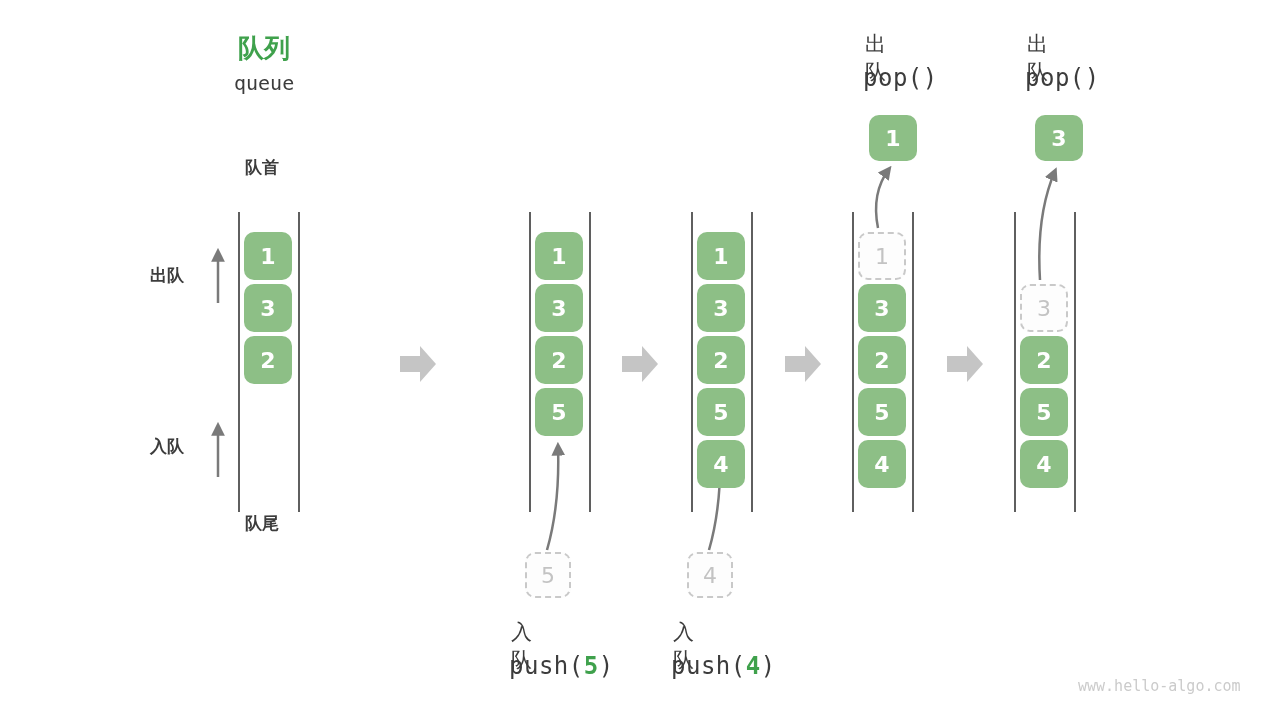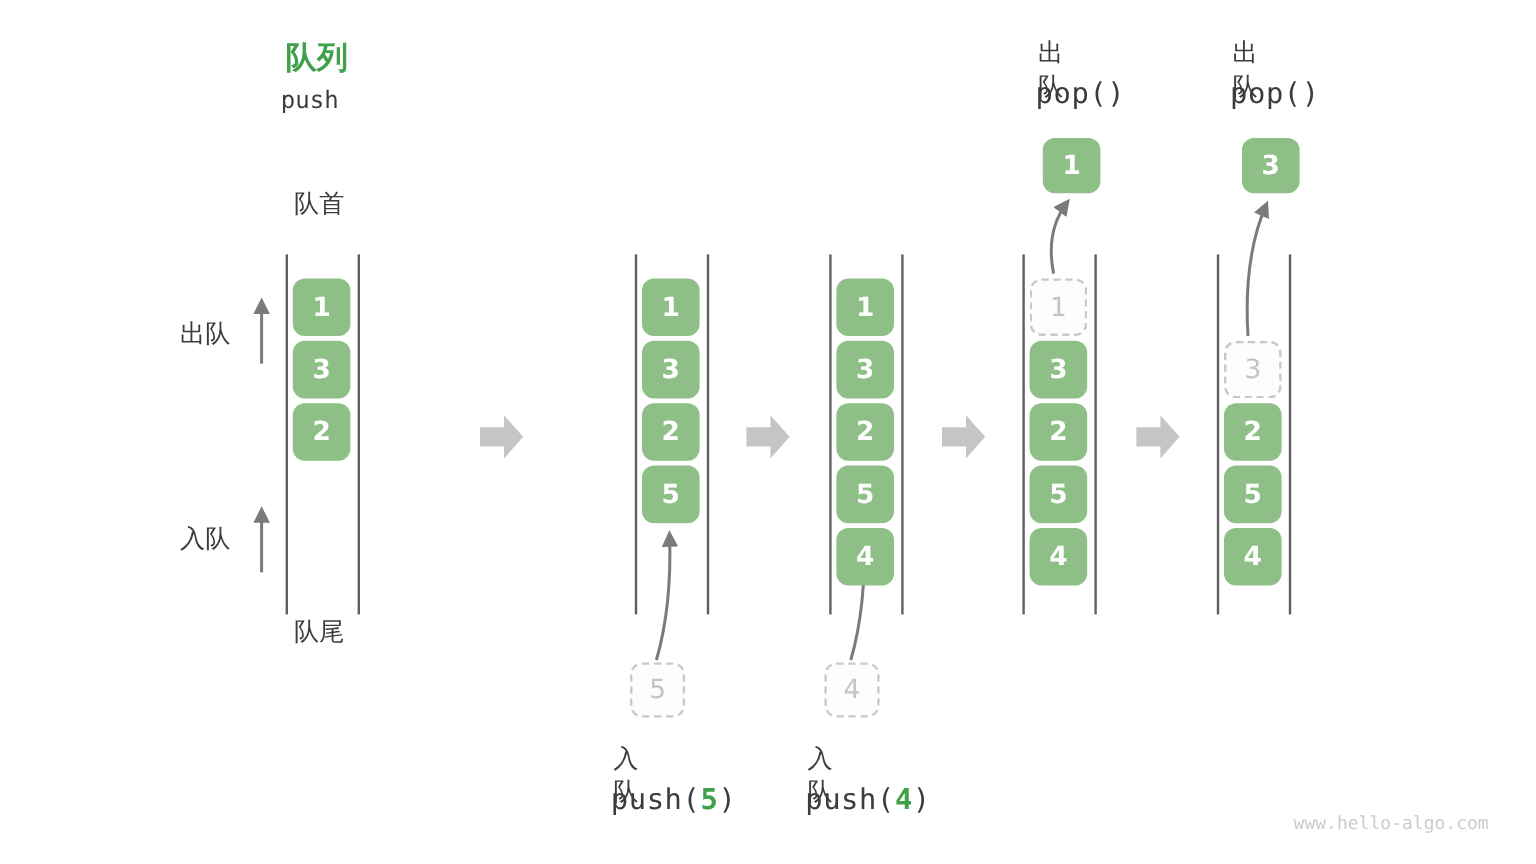--- a/index.html
+++ b/index.html
@@ -4,21 +4,21 @@
 <style>
   * { margin:0; padding:0; box-sizing:border-box; }
   html,body { background:#fff; }
   .canvas {
     position:relative; width:1280px; height:720px; background:#fff;
     font-family:"Liberation Sans","DejaVu Sans",sans-serif; overflow:hidden;
   }
   .abs { position:absolute; }
   .title-zh { font-size:26px; font-weight:bold; color:var(--accent-green); }
   .title-en { font-size:20px; font-family:"DejaVu Sans Mono",monospace; color:var(--text-dark); }
-  .side-label { font-size:21px; font-weight:normal; color:var(--text-dark); }
+  .side-label { font-size:17px; font-weight:bold; color:var(--text-dark); }
   .op-action { font-size:21px; color:var(--text-dark); }
   .op-code { font-size:24px; font-family:"DejaVu Sans Mono",monospace; color:var(--text-dark); letter-spacing:0.5px; }
   .op-code .param { color:var(--accent-green); font-weight:bold; }
   .vline { position:absolute; width:1.5px; background:var(--line-color); }
   .cell {
     position:absolute; width:48px; height:48px; border-radius:10px;
     background:var(--box-green); color:#fff;
     display:flex; align-items:center; justify-content:center;
     font-size:22px; font-weight:bold; font-family:"DejaVu Sans",sans-serif;
   }
@@ -28,21 +28,21 @@
   }
   .arrow-svg { position:absolute; left:0; top:0; pointer-events:none; }
   .watermark { font-family:"DejaVu Sans Mono",monospace; font-size:15px; color:var(--watermark-gray); }
 </style>
 </head>
 <body>
 
 <div class="canvas" style="--box-green: #8dbf86; --accent-green: #3fa14c; --text-dark: #3c3c3c; --line-color: #5f5f5f; --dashed-border: #c9c9c9; --dashed-text: #c3c3c3; --watermark-gray: #cbcbcb;">
 
   <div class="abs title-zh" style="left:238px; top:31px;">队列</div>
-  <div class="abs title-en" style="left:234px; top:71px;">push</div>
+  <div class="abs title-en" style="left:234px; top:71px;">queue</div>
 
   <div class="abs side-label" style="left:245px; top:156px;">队首</div>
   <div class="abs side-label" style="left:245px; top:512px;">队尾</div>
   <div class="abs side-label" style="left:150px; top:264px;">出队</div>
   <div class="abs side-label" style="left:150px; top:435px;">入队</div>
 
   <svg class="arrow-svg" id="arrow-layer" width="1280" height="720" viewBox="0 0 1280 720">
     <defs>
       <marker id="ah" viewBox="0 0 10 10" refX="7" refY="5" markerWidth="5.5" markerHeight="5.5" orient="auto-start-reverse">
         <path id="ah-path" d="M0,0 L10,5 L0,10 z" fill="#7a7a7a"></path>

